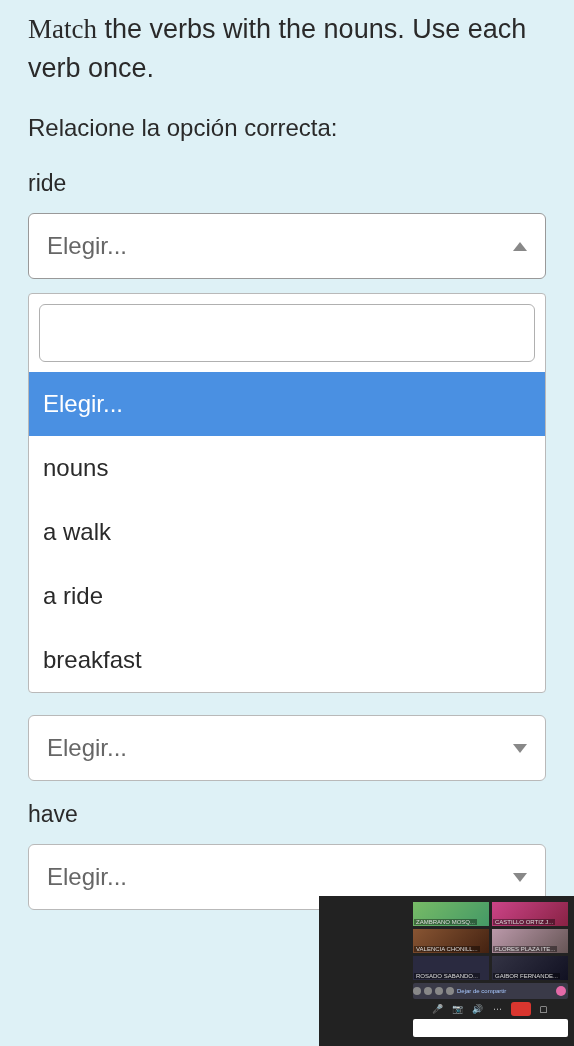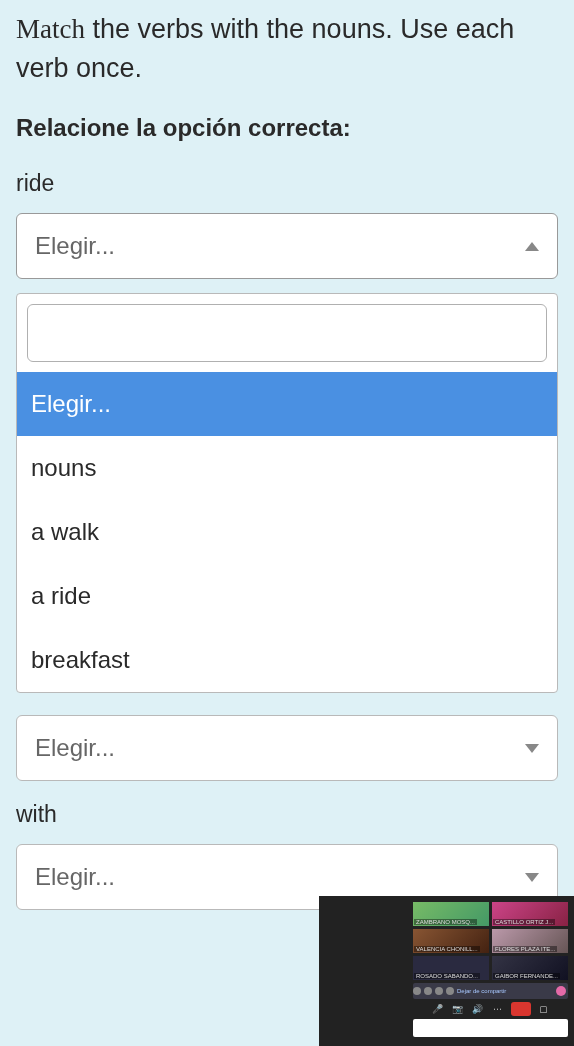--- a/index.html
+++ b/index.html
@@ -10,34 +10,34 @@
     body {
       background-color: #def1f6;
       font-family: Arial, Helvetica, sans-serif;
       width: 574px;
       height: 1046px;
       overflow: hidden;
       position: relative;
       color: #2a2a2a;
     }
     .content {
-      padding: 10px 16px;
+      padding: 10px 28px;
     }
     .instruction {
       font-size: 27px;
       line-height: 1.45;
       margin-bottom: 26px;
       color: #2a2a2a;
     }
     .match-word {
       font-family: "Times New Roman", Times, serif;
     }
     .subheading {
       font-size: 24px;
-      font-weight: bold;
+      font-weight: normal;
       margin-bottom: 28px;
       color: #2a2a2a;
     }
     .label {
       font-size: 23px;
       margin-bottom: 16px;
       color: #2a2a2a;
     }
     .select-box {
       background: #fff;
@@ -210,21 +210,21 @@
     <div class="dropdown-item">a walk</div>
     <div class="dropdown-item">a ride</div>
     <div class="dropdown-item">breakfast</div>
   </div>
 
   <div class="select-box">
     <span>Elegir...</span>
     <span class="caret caret-down"></span>
   </div>
 
-  <p class="label" style="margin-top:20px;">with</p>
+  <p class="label" style="margin-top:20px;">have</p>
 
   <div class="select-box">
     <span>Elegir...</span>
     <span class="caret caret-down"></span>
   </div>
 </div>
 
 <div class="video-overlay">
   <div class="video-grid">
     <div class="video-tile tile-a">

